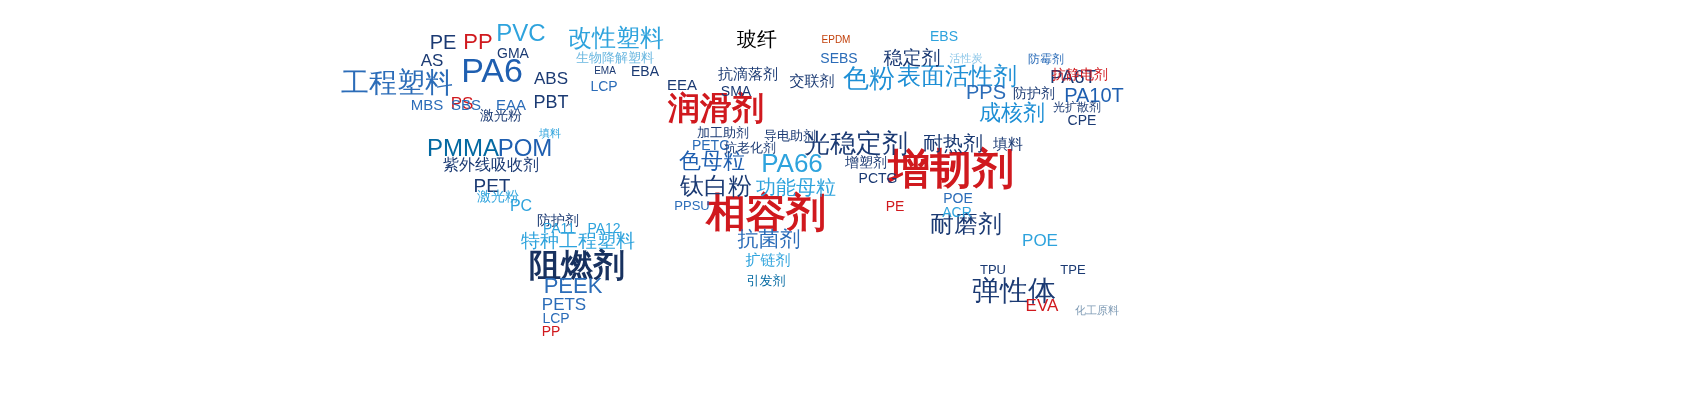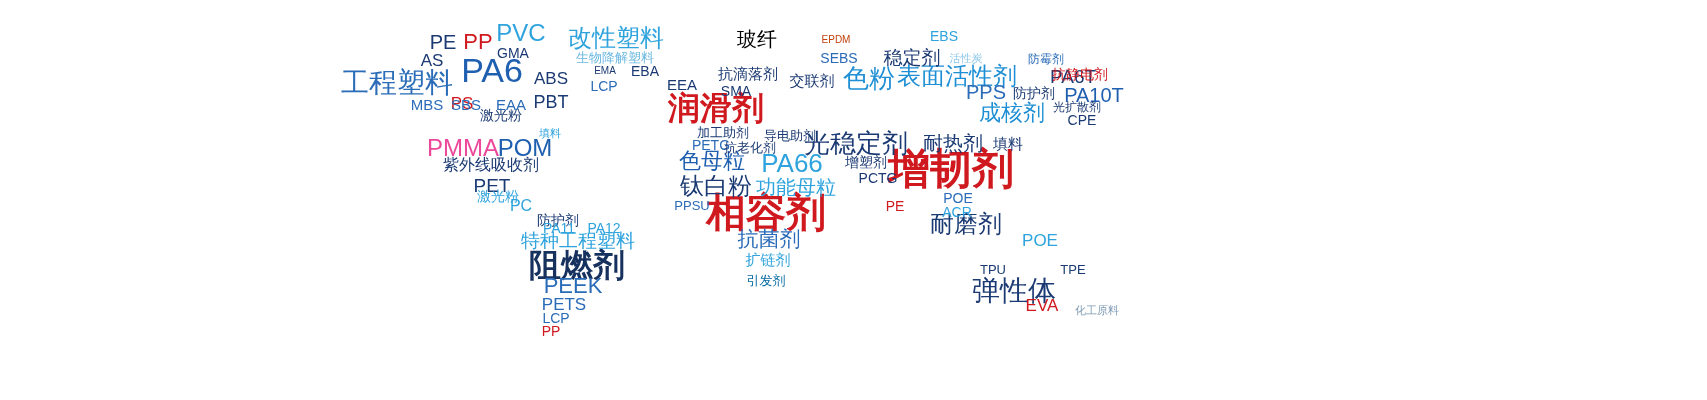--- a/index.html
+++ b/index.html
@@ -32,21 +32,21 @@
 <div id="wordcloud" style="background: rgb(255, 255, 255); width: 1707px; height: 400px;">
     <span class="word  w-bold" style="left: 951px; top: 169px; font-size: 42px; color: rgb(208, 25, 30);">增韧剂</span>
     <span class="word  w-bold" style="left: 766px; top: 212px; font-size: 40px; color: rgb(208, 25, 30);">相容剂</span>
     <span class="word  w-bold" style="left: 716px; top: 108px; font-size: 32px; color: rgb(208, 25, 30);">润滑剂</span>
     <span class="word  w-bold" style="left: 577px; top: 265px; font-size: 32px; color: rgb(23, 49, 95);">阻燃剂</span>
     <span class="word  w-norm" style="left: 397px; top: 83px; font-size: 28px; color: rgb(43, 108, 184);">工程塑料</span>
     <span class="word w-latin w-norm" style="left: 492px; top: 70px; font-size: 34px; color: rgb(31, 95, 176);">PA6</span>
     <span class="word  w-norm" style="left: 856px; top: 143px; font-size: 26px; color: rgb(27, 58, 115);">光稳定剂</span>
     <span class="word  w-norm" style="left: 957px; top: 76px; font-size: 24px; color: rgb(30, 143, 213);">表面活性剂</span>
     <span class="word  w-norm" style="left: 1014px; top: 291px; font-size: 28px; color: rgb(27, 58, 115);">弹性体</span>
-    <span class="word w-latin w-norm" style="left: 463px; top: 148px; font-size: 24px; color: #ec4899;">PMMA</span>
+    <span class="word w-latin w-norm" style="left: 463px; top: 148px; font-size: 24px; color: #0369a1;">PMMA</span>
     <span class="word w-latin w-norm" style="left: 525px; top: 148px; font-size: 24px; color: rgb(31, 95, 176);">POM</span>
     <span class="word  w-norm" style="left: 966px; top: 224px; font-size: 24px; color: rgb(27, 58, 115);">耐磨剂</span>
     <span class="word  w-norm" style="left: 616px; top: 38px; font-size: 24px; color: rgb(46, 163, 221);">改性塑料</span>
     <span class="word  w-norm" style="left: 869px; top: 78px; font-size: 26px; color: rgb(30, 143, 213);">色粉</span>
     <span class="word w-latin w-norm" style="left: 792px; top: 163px; font-size: 26px; color: rgb(46, 163, 221);">PA66</span>
     <span class="word  w-norm" style="left: 716px; top: 186px; font-size: 24px; color: rgb(27, 58, 115);">钛白粉</span>
     <span class="word  w-norm" style="left: 578px; top: 240px; font-size: 19px; color: rgb(46, 163, 221);">特种工程塑料</span>
     <span class="word  w-norm" style="left: 796px; top: 187px; font-size: 20px; color: rgb(46, 163, 221);">功能母粒</span>
     <span class="word  w-norm" style="left: 712px; top: 161px; font-size: 22px; color: rgb(31, 95, 176);">色母粒</span>
     <span class="word  w-norm" style="left: 1012px; top: 113px; font-size: 22px; color: rgb(30, 143, 213);">成核剂</span>

